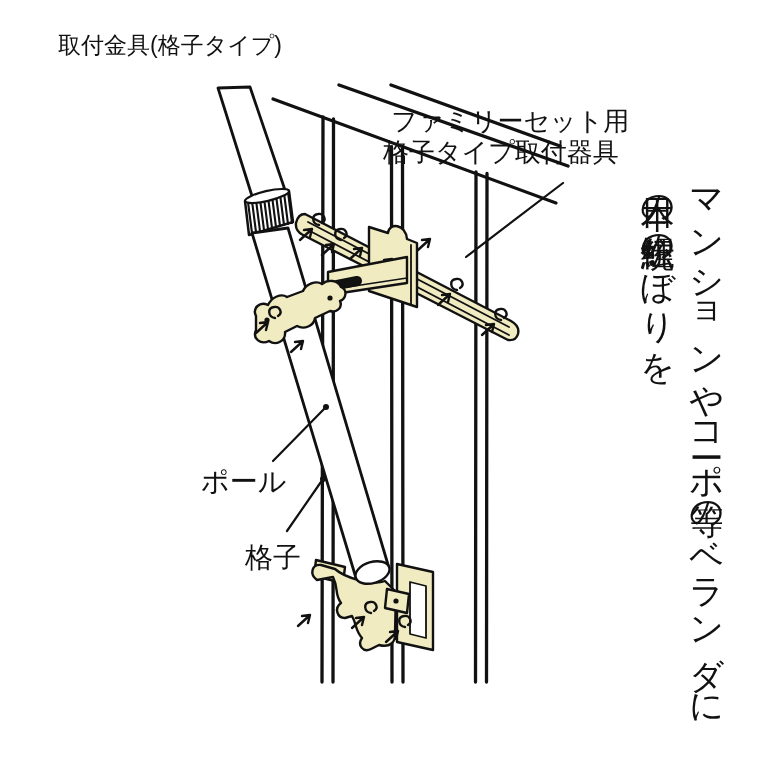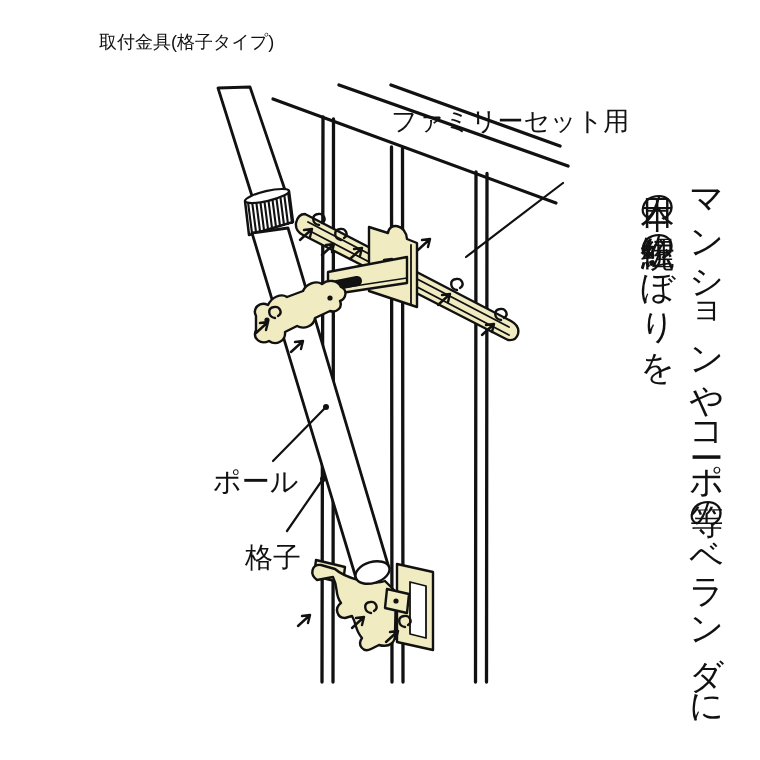--- a/index.html
+++ b/index.html
@@ -1,24 +1,24 @@
 <!DOCTYPE html>
 <html><head>
 <meta charset="utf-8">
 <style>
   html,body{margin:0;padding:0;background:#fff;}
   #stage{position:relative;width:760px;height:760px;background:#fff;overflow:hidden;
          font-family:"Liberation Sans",sans-serif;color:#111;}
   #art{position:absolute;left:0;top:0;}
   .lbl{position:absolute;color:#111;white-space:nowrap;}
-  #title-lbl{left:58px;top:30px;font-size:18px;margin-left:41px;}
+  #title-lbl{left:58px;top:30px;font-size:23px;}
   #bracket-lbl{left:383px;top:106px;font-size:26px;line-height:31px;}
   #bracket-lbl span{display:block;}
   #bracket-lbl .l1{padding-left:8px;text-align:center;}
-  #pole-lbl{left:213px;top:463px;font-size:28px;}
+  #pole-lbl{left:201px;top:463px;font-size:28px;}
   #lattice-lbl{left:245px;top:528px;font-size:28px;margin-top:11px;}
   .vtext{position:absolute;writing-mode:vertical-rl;text-orientation:upright;
          font-size:34px;line-height:1.06;font-weight:500;letter-spacing:0px;}
   #vcap1{left:689px;top:168px;}
   #vcap2{left:640px;top:172px;}
   svg .ln{stroke:#111;fill:none;stroke-linecap:round;}
   svg .cream{fill:#F1EBC2;stroke:#111;stroke-width:2.4;stroke-linejoin:round;}
   svg .white{fill:#fff;stroke:#111;stroke-linejoin:round;}
 </style>
 </head>
@@ -129,20 +129,21 @@
     <g>
       <path class="ln" stroke-width="2.2" d="M287,531 L323,479"></path>
       <circle cx="323" cy="479" r="3" fill="#111"></circle>
     </g>
   </svg>
 
   <div id="title-lbl" class="lbl">取付金具(格子タイプ)</div>
 
   <div id="bracket-lbl" class="lbl">
     <span class="l1">ファミリーセット用</span>
+    <span class="l2">格子タイプ取付器具</span>
   </div>
 
   <div id="pole-lbl" class="lbl">ポール</div>
 
   <div id="lattice-lbl" class="lbl">格子</div>
 
   <div id="vcap1" class="vtext">マンションやコーポ等のベランダに</div>
 
   <div id="vcap2" class="vtext">日本の伝統鯉のぼりを</div>
 </div>

